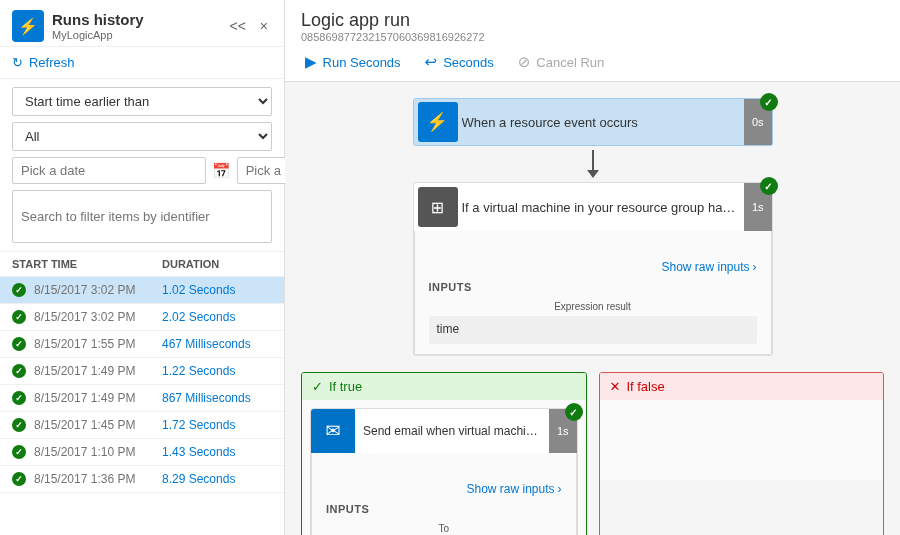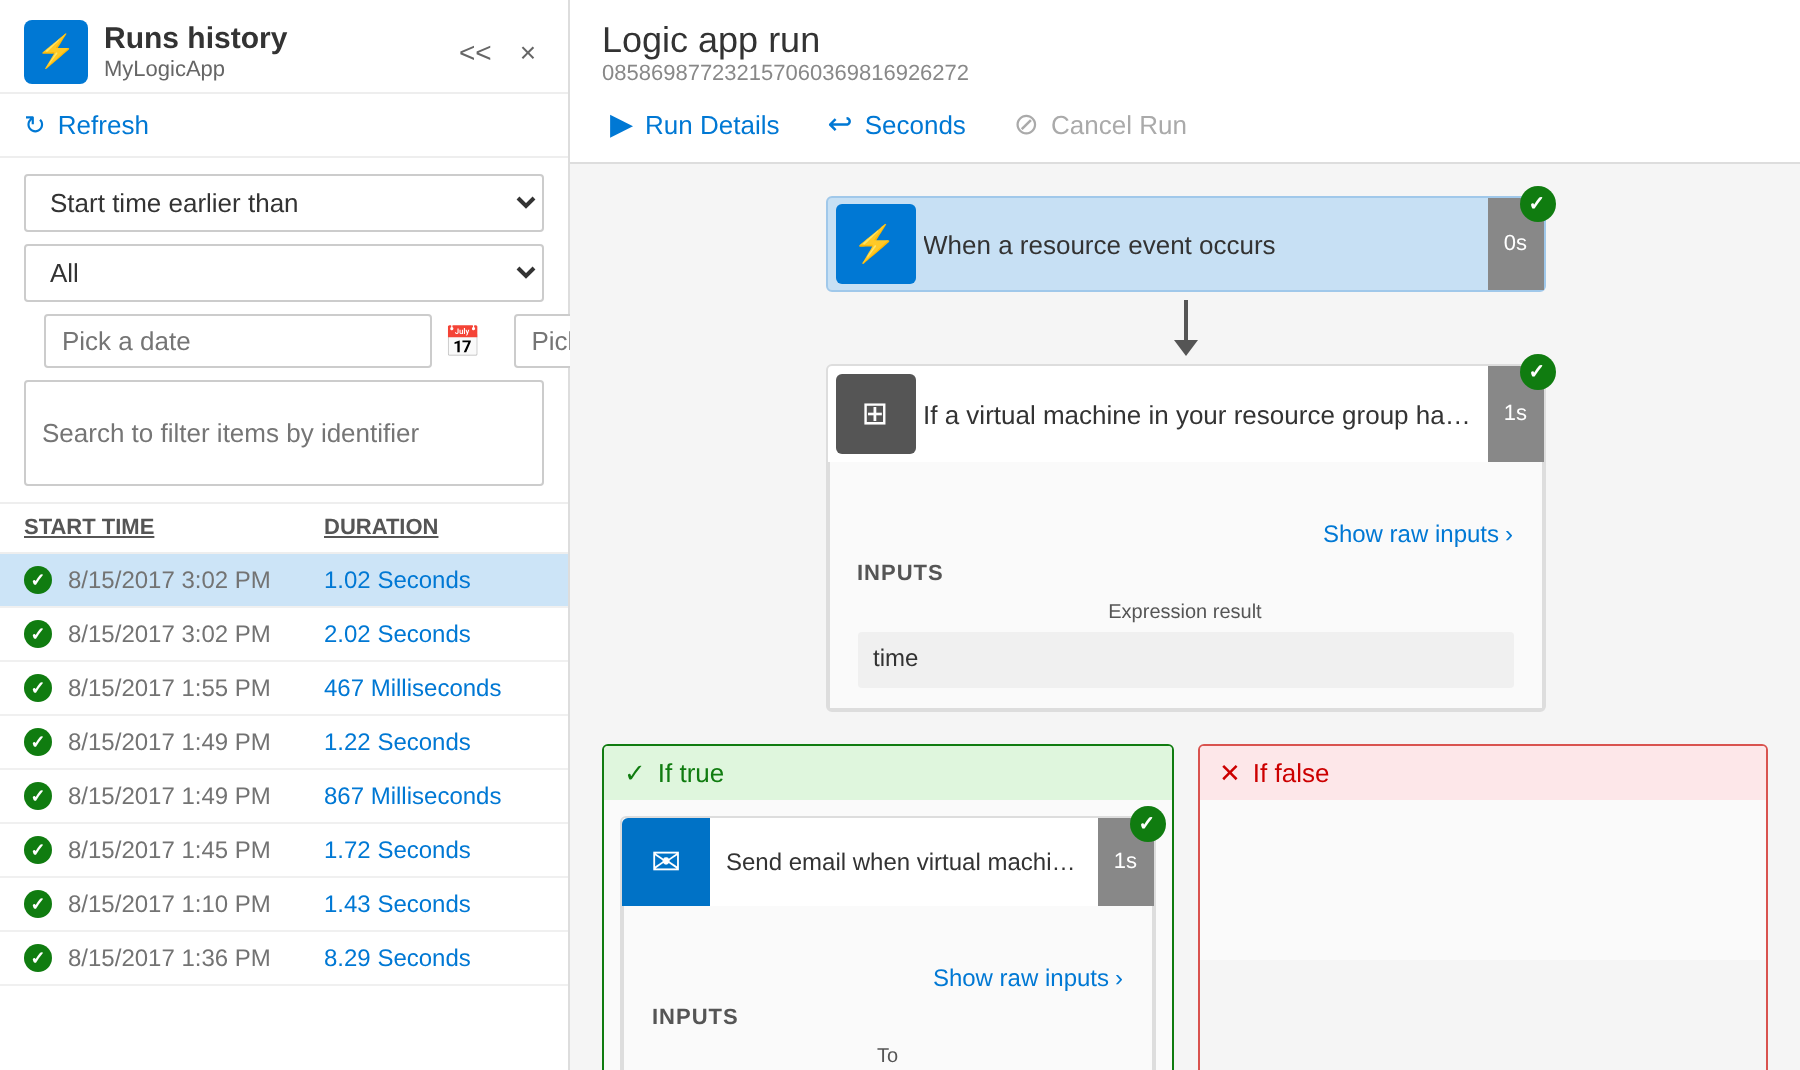--- a/index.html
+++ b/index.html
@@ -57,32 +57,32 @@
     .filter-select {
       width: 100%; padding: 5px 8px; border: 1px solid #ccc; border-radius: 2px;
       font-size: 13px; color: #333; background: #fff;
       appearance: auto;
     }
     .date-row {
       display: flex; gap: 6px; align-items: center;
     }
     .date-input {
       flex: 1; padding: 5px 8px; border: 1px solid #ccc; border-radius: 2px;
-      font-size: 13px; color: #999; background: #fff; margin-left: 10px;
+      font-size: 13px; color: #999; background: #fff;
     }
     .cal-icon { cursor: pointer; color: #555; font-size: 15px; }
     .search-input {
       width: 100%; padding: 18px 8px; border: 1px solid #ccc; border-radius: 2px;
       font-size: 13px; color: #999; background: #fff;
     }
     .runs-table { flex: 1; overflow-y: auto; }
     .runs-header {
       display: grid; grid-template-columns: 150px 1fr;
       padding: 6px 12px; font-size: 11px; font-weight: 600; color: #555;
-      border-bottom: 1px solid #eee; text-transform: uppercase; text-decoration: underline;
+      border-bottom: 1px solid #eee; text-transform: uppercase;
     }
     .run-row {
       display: grid; grid-template-columns: 16px 134px 1fr;
       padding: 6px 12px; border-bottom: 1px solid #f0f0f0;
       align-items: center; cursor: pointer;
     }
     .run-row.selected { background: #cce4f7; }
     .run-dot {
       width: 14px; height: 14px; border-radius: 50%;
       background: #107c10; display: flex; align-items: center; justify-content: center;
@@ -358,21 +358,21 @@
     </div>
 </div>
 
 <div class="main">
   <div class="main-header">
     <div class="main-title">Logic app run</div>
     <div class="main-subtitle">085869877232157060369816926272</div>
     <div class="main-toolbar">
       <button class="toolbar-btn">
         <span class="toolbar-icon">▶</span>
-        <span>Run Details</span>
+        <span>Run Seconds</span>
       </button>
       <button class="toolbar-btn">
         <span class="toolbar-icon">↩</span>
         <span>Seconds</span>
       </button>
       <button class="toolbar-btn disabled">
         <span class="toolbar-icon">⊘</span>
         <span>Cancel Run</span>
       </button>
     </div>

